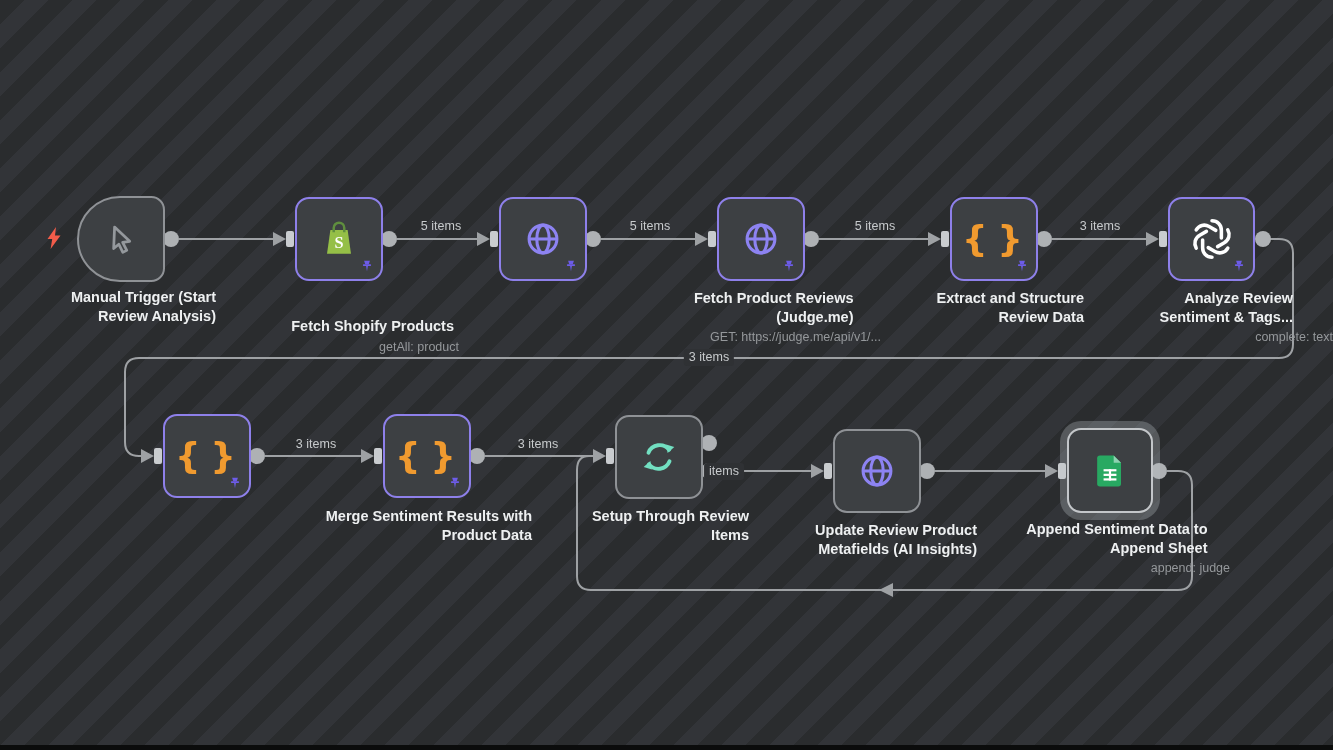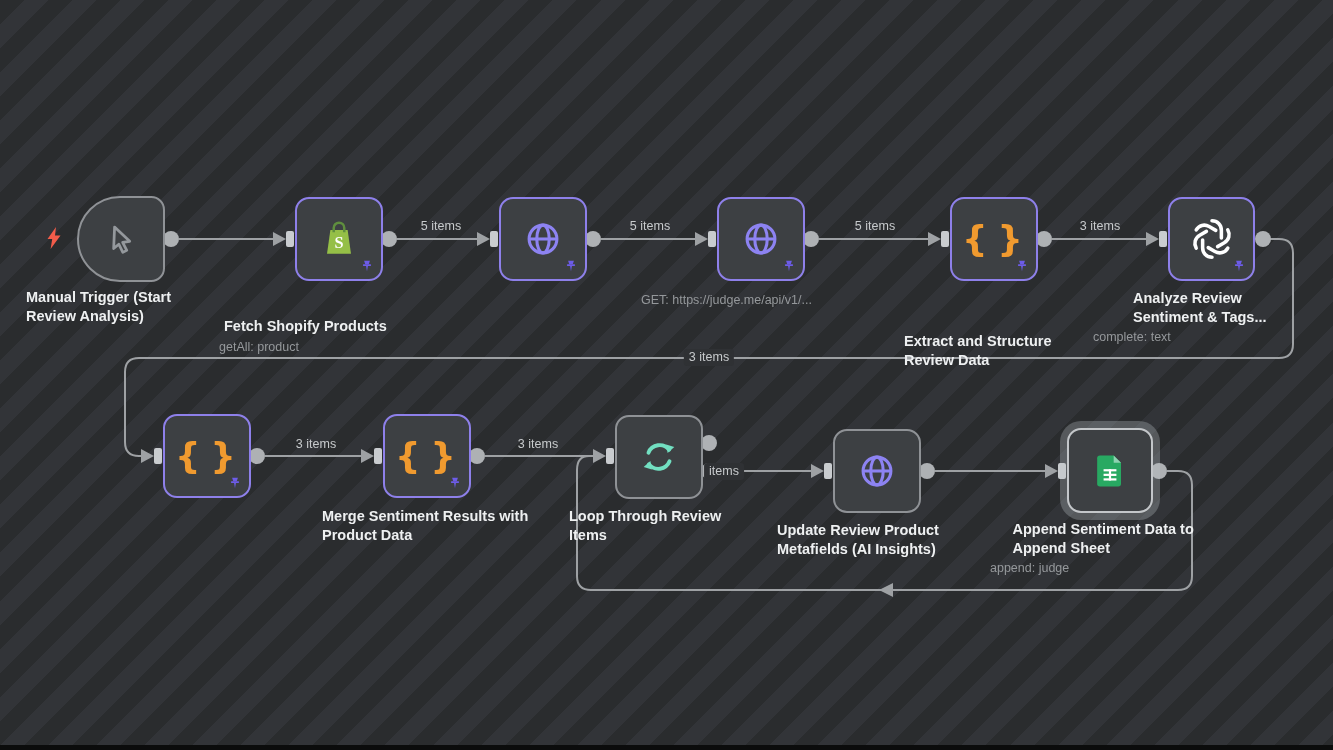--- a/index.html
+++ b/index.html
@@ -17,21 +17,21 @@
   .node{
     position:absolute;z-index:2;box-sizing:border-box;
     background:#3d4043;border:2px solid #8e80ea;border-radius:14px;
     display:flex;align-items:center;justify-content:center;
   }
   .node.gray{border-color:#8f9296;}
   .node.trigger{border-radius:44px 14px 14px 44px;}
   .node.selected{border-color:#c3c6c9;box-shadow:0 0 0 7px rgba(190,195,200,0.30);}
   .pin{position:absolute;right:7px;bottom:5px;line-height:0;}
   .code-glyph{font:800 36px/1 "DejaVu Sans", sans-serif;color:#f09a2f;letter-spacing:3px;}
-  .nlabel{position:absolute;z-index:3;transform:translateX(-50%);text-align:left;width:240px;}
+  .nlabel{position:absolute;z-index:3;transform:translateX(-50%);text-align:right;width:240px;}
   .node-title{font:700 14.5px/18.5px "Liberation Sans", sans-serif;color:#eef0f1;margin:0 auto;}
   .node-sub{font:400 12.5px/15px "Liberation Sans", sans-serif;color:#95989b;margin-top:4px;}
   .edge-label{
     position:absolute;z-index:3;transform:translateX(-50%);
     font:400 12.5px/15px "Liberation Sans", sans-serif;color:#c7cacc;white-space:nowrap;
   }
   .edge-label.on-line{background:#2f3134;padding:1px 5px;border-radius:3px;}
   .bolt{position:absolute;left:47px;top:227px;z-index:2;line-height:0;}
 </style>
 </head>
@@ -275,34 +275,35 @@
   </div>
 
   <div class="nlabel" style="left:121px;top:288px;">
     <div class="node-title" style="max-width:190px;">Manual Trigger (Start Review Analysis)</div>
   </div>
   <div class="nlabel" style="left:339px;top:289px;">
     <div class="node-title" style="max-width:230px;margin-top:28px;">Fetch Shopify Products</div>
     <div class="node-sub">getAll: product</div>
   </div>
   <div class="nlabel" style="left:761px;top:289px;">
+    <div class="node-title" style="max-width:185px;">Fetch Product Reviews (Judge.me)</div>
     <div class="node-sub">GET: https://judge.me/api/v1/...</div>
   </div>
-  <div class="nlabel" style="left:994px;top:289px;margin-top:43px;">
+  <div class="nlabel" style="left:994px;top:289px;">
     <div class="node-title" style="max-width:180px;">Extract and Structure Review Data</div>
   </div>
   <div class="nlabel" style="left:1213px;top:289px;">
     <div class="node-title" style="max-width:160px;">Analyze Review Sentiment &amp; Tags...</div>
     <div class="node-sub">complete: text</div>
   </div>
   <div class="nlabel" style="left:427px;top:507px;">
     <div class="node-title" style="max-width:210px;">Merge Sentiment Results with Product Data</div>
   </div>
   <div class="nlabel" style="left:659px;top:507px;">
-    <div class="node-title" style="max-width:180px;">Loop Through Review Items</div>
+    <div class="node-title" style="max-width:180px;">Setup Through Review Items</div>
   </div>
   <div class="nlabel" style="left:877px;top:521px;">
     <div class="node-title" style="max-width:200px;">Update Review Product Metafields (AI Insights)</div>
   </div>
   <div class="nlabel" style="left:1110px;top:520px;">
     <div class="node-title" style="max-width:195px;">Append Sentiment Data to Append Sheet</div>
     <div class="node-sub">append: judge</div>
   </div>
 
   <span class="edge-label" style="left:441px;top:219px;">5 items</span>

